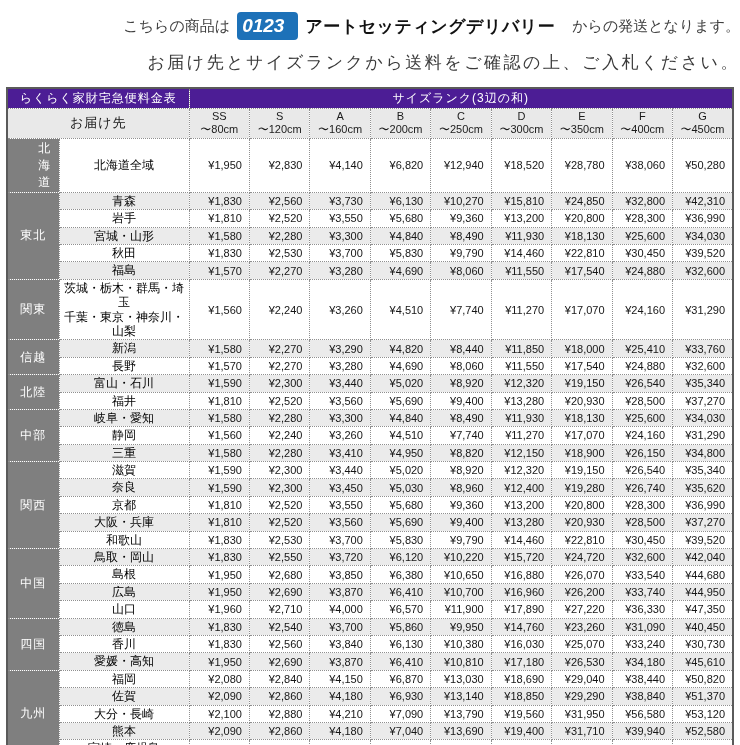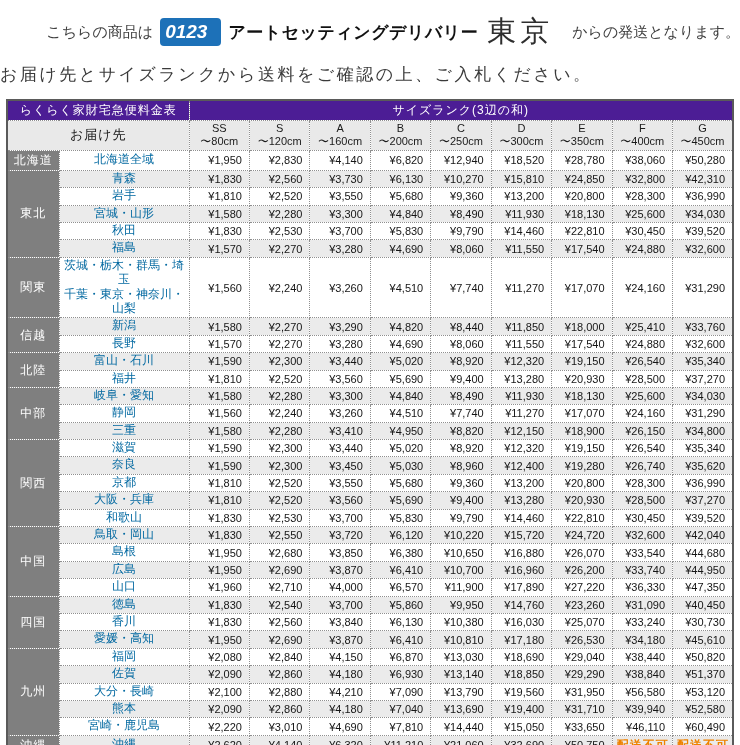--- a/index.html
+++ b/index.html
@@ -16,21 +16,21 @@
   .intro-plain{font-size:15px;color:#3f3f3f;}
   .intro-suffix{margin-left:10px;}
   .logo-badge{
     display:inline-block;background:#1d71b8;color:#fff;
     font-weight:bold;font-style:italic;font-size:19px;
     padding:4px 14px 5px 5px;border-radius:4px;line-height:1;
   }
   .logo-text{font-size:17px;font-weight:bold;color:#111;letter-spacing:0.5px;}
   .logo-city{font-size:29px;color:#2e2e2e;letter-spacing:4px;margin:0 2px;}
   .intro-line2{
-    text-align:left;font-size:17px;color:#3a3a3a;
+    text-align:right;font-size:17px;color:#3a3a3a;
     letter-spacing:2.5px;margin-top:11px;
   }
   
   table.rate{
     width:728px;margin:13px auto 0 auto;
     border-collapse:collapse;table-layout:fixed;
     border:2px solid #5a5a5a;
   }
   col.c-region{width:52px;}
   col.c-dest{width:130px;}
@@ -44,49 +44,48 @@
   }
   th.corner{border-right:2px solid #fff;}
   thead tr.cols th{
     background:#e9e9e9;color:#1a1a1a;height:28px;
   }
   th.dest-head{font-size:13px;letter-spacing:1px;}
   th.size-col div{font-size:11px;line-height:1.22;}
   tbody tr{height:17px;}
   tbody tr.stripe td{background:#ebebeb;}
   td.dest{
-    font-size:12px;text-align:center;color:#0369a1;
-    white-space:pre-line;line-height:1.2;padding:1px 2px;font-family:Liberation Mono, monospace;
+    font-size:12px;text-align:center;color:#000000;
+    white-space:pre-line;line-height:1.2;padding:1px 2px;
   }
   td.price{
     font-size:11px;text-align:right;padding-right:7px;color:#151515;
   }
   td.price.na{
     color:#ef8200;font-weight:bold;text-align:center;padding-right:0;
     font-size:12px;letter-spacing:1px;
   }
   th.region{
     background:#7f7f7f;color:#fff;font-size:12px;text-align:center;
     letter-spacing:1px;
     border-top:2px solid #fff;border-right:2px solid #fff;
     border-left:none;border-bottom:none;
   }
-  th.region.first{border-top:none;}
+  th.region.first{border-top:none;padding-left:24px;}
 </style>
 </head>
 <body>
 
 <div class="page">
 
   <div class="intro">
     <div class="intro-line1">
       <span class="intro-plain">こちらの商品は</span>
       <span class="logo-badge">0123</span>
       <span class="logo-text">アートセッティングデリバリー</span>
-      <span class="logo-city">東京</span>
       <span class="intro-plain intro-suffix">からの発送となります。</span>
     </div>
     <div class="intro-line2">お届け先とサイズランクから送料をご確認の上、ご入札ください。</div>
   </div>
 
   <table class="rate">
     <colgroup>
       <col class="c-region">
         <col class="c-dest">
       <col>

